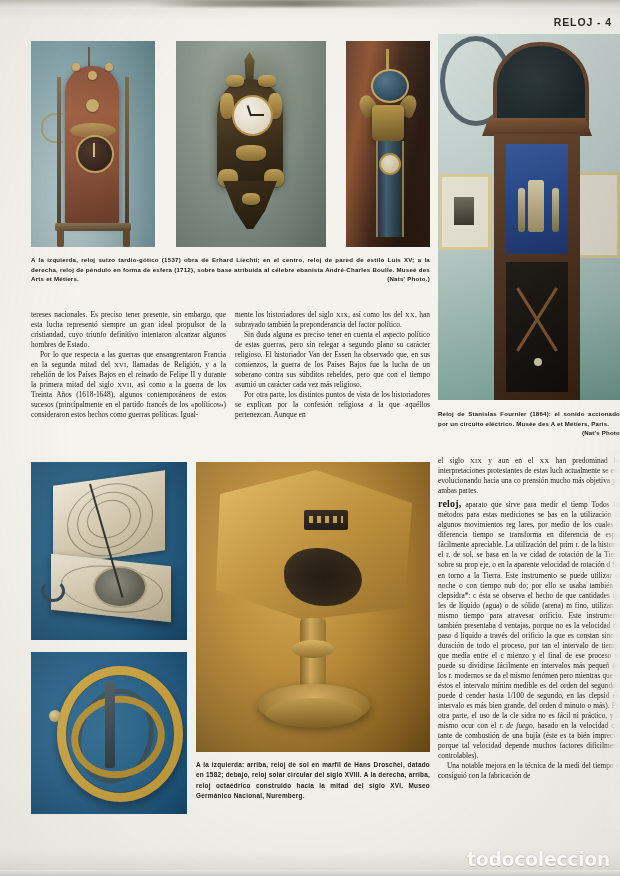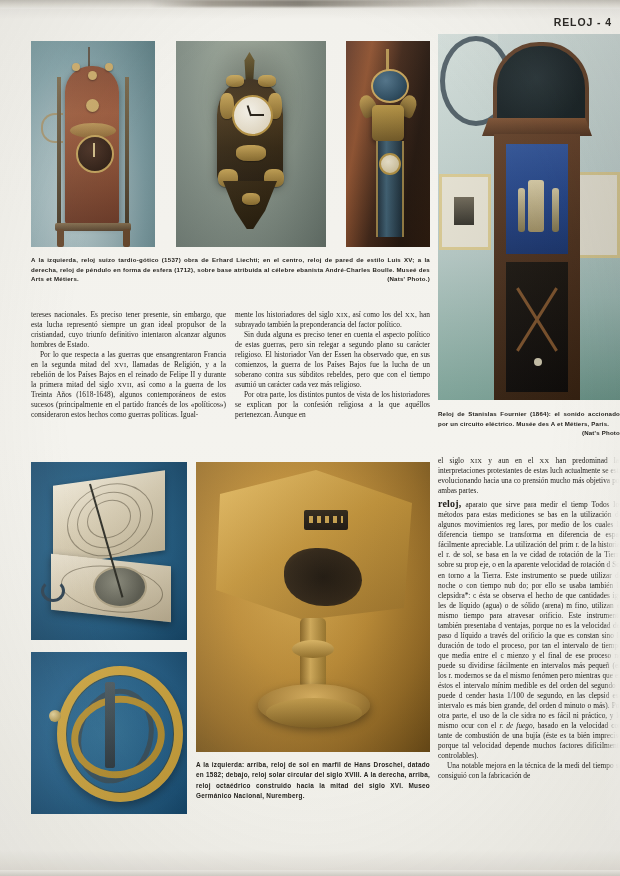--- a/index.html
+++ b/index.html
@@ -565,13 +565,14 @@
     </div>
   </div>
 
   <div class="caption" id="caption-sundials">
     <span>A la izquierda: arriba, reloj de sol en marfil de Hans Droschel, datado en 1582; debajo, reloj solar circular del siglo XVIII. A la derecha, arriba, reloj octaédrico construido hacia la mitad del siglo XVI. Museo Germánico Nacional, Nuremberg.</span>
   </div>
 
   <div class="scan-grain"></div>
   <div class="bottom-edge"></div>
 
+  <div class="watermark">todocoleccion</div>
 </div>
 
 </body></html>

